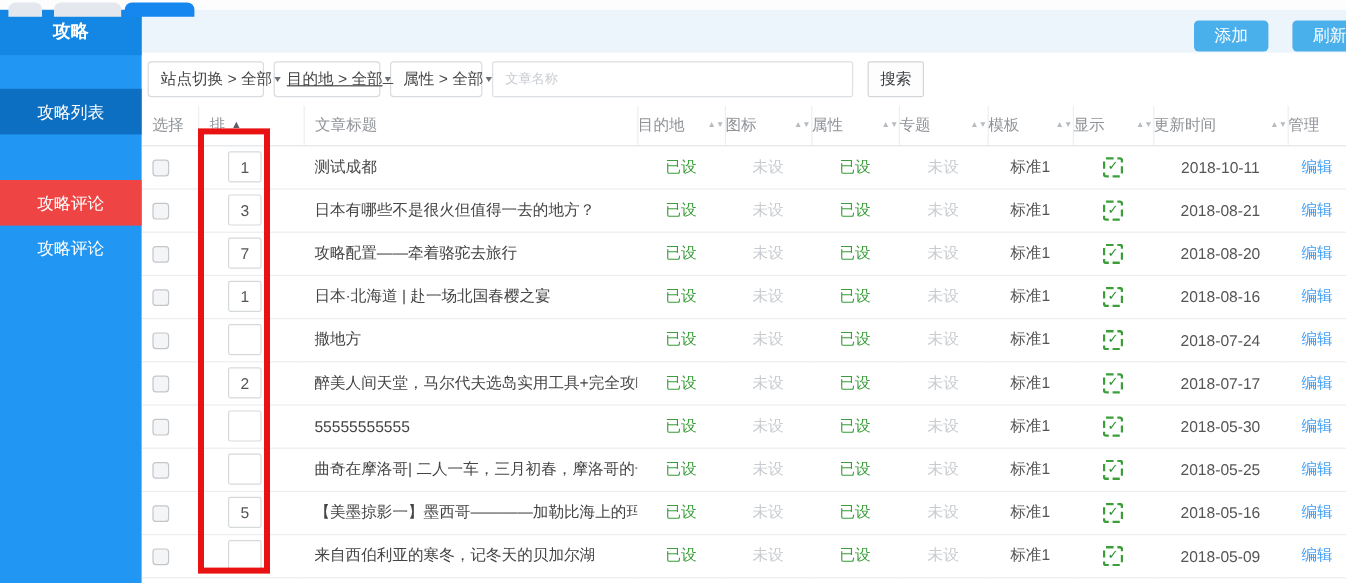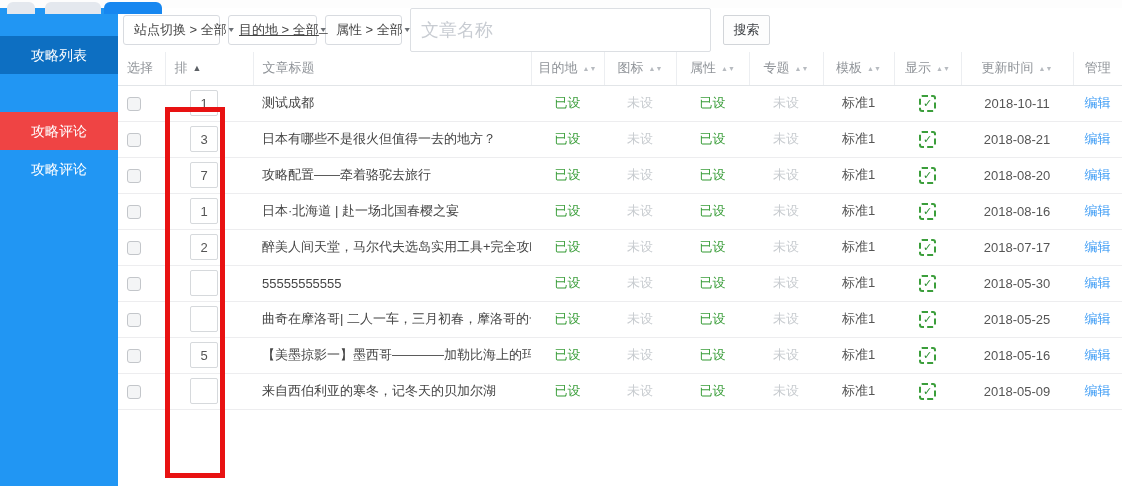--- a/index.html
+++ b/index.html
@@ -27,29 +27,29 @@
   .btn-blue { position:absolute; top:9px; width:62px; height:26px; border:none; border-radius:4px; background:#4ab0ec; color:#fff; font-size:14px; font-family:inherit; cursor:pointer; }
   .btn-add { left:877px; }
   .btn-refresh { left:959px; }
 
   .filterbar { position:relative; height:44px; background:#fff; display:flex; align-items:center; }
   .dropdown { height:30px; border:1px solid #d8dbe0; border-radius:3px; background:#fff; display:flex; align-items:center; padding:0 10px; font-size:13px; color:#454545; cursor:pointer; white-space:nowrap; }
   .dd1 { margin-left:5px; width:97px; }
   .dd2 { margin-left:8px; width:89px;text-decoration:underline; }
   .dd3 { margin-left:8px; width:77px; }
   .dropdown .caret { margin-left:auto; font-size:9px; color:#6d7176; transform:scaleY(.8); }
-  .search-input { margin-left:8px; width:301px; height:44px; border:1px solid #dcdfe3; border-radius:2px; padding:0 10px; font-size:18px; color:#454545; font-family:inherit; outline:none; }
+  .search-input { margin-left:8px; width:301px; height:30px; border:1px solid #dcdfe3; border-radius:2px; padding:0 10px; font-size:11px; color:#454545; font-family:inherit; outline:none; }
   .search-input::placeholder { color:#c8ccd2; }
   .btn-search { margin-left:12px; width:47px; height:30px; border:1px solid #d2d5d9; border-radius:2px; background:#fdfdfd; font-size:13px; color:#3a3d41; font-family:inherit; cursor:pointer; }
 
   
   table { width:1004px; border-collapse:collapse; table-layout:fixed; }
   thead th { height:33px; font-weight:normal; font-size:13px; color:#8f9398; border-bottom:1px solid #e2e5e8; background:#fff; cursor:pointer; }
   thead th + th { border-left:1px solid #eceef1; }
-  th .th-inner { display:flex; align-items:center; justify-content:center; gap:5px; }
+  th .th-inner { display:flex; align-items:center; justify-content:space-between; gap:5px; }
   th.left .th-inner { justify-content:flex-start; padding-left:9px; }
   .sorter { display:inline-flex; flex-direction:column; font-size:7px; line-height:5px; color:#b7bbc0; }
   .sort-asc { font-size:9px; color:#5c6065; }
   tbody td { height:36px; border-bottom:1px solid #ededef; font-size:13px; text-align:center; color:#555; }
   td.left { text-align:left; padding-left:9px; }
   td.title { color:#454545; white-space:nowrap; overflow:hidden; }
   .set   { color:#3b9e3b; }
   .unset { color:#c8ccd0; }
   .tpl   { color:#555; }
   .date  { color:#555; }
@@ -67,27 +67,32 @@
 
 <div class="stage">
 
   <div class="tabstrip">
     <div class="btab t1"></div>
     <div class="btab t2"></div>
     <div class="btab t3"></div>
   </div>
 
   <aside class="sidebar">
+    <div class="side-header">攻略</div>
     <div class="side-item active">攻略列表</div>
     <div class="side-item shade">攻略评论</div>
     <div class="side-item">攻略评论</div>
   </aside>
 
   <main class="content">
 
+    <div class="topbar">
+      <button class="btn-blue btn-add">添加</button>
+      <button class="btn-blue btn-refresh">刷新</button>
+    </div>
 
     <div class="filterbar">
       <div class="dropdown dd1">
         <span>站点切换 &gt; 全部</span>
         <span class="caret">▼</span>
       </div>
       <div class="dropdown dd2">
         <span>目的地 &gt; 全部</span>
         <span class="caret">▼</span>
       </div>
@@ -238,20 +243,35 @@
     <td class="set">已设</td>
     <td class="unset">未设</td>
     <td class="set">已设</td>
     <td class="unset">未设</td>
     <td class="tpl">标准1</td>
     <td><span class="show-icon">✓</span></td>
     <td class="date">2018-08-16</td>
     <td><a class="edit">编辑</a></td>
   </tr>
 
+  <tr>
+    <td class="selcell"><span class="checkbox"></span></td>
+    <td class="left">
+              <input class="sortbox" style="">
+            </td>
+    <td class="left title">撒地方</td>
+    <td class="set">已设</td>
+    <td class="unset">未设</td>
+    <td class="set">已设</td>
+    <td class="unset">未设</td>
+    <td class="tpl">标准1</td>
+    <td><span class="show-icon">✓</span></td>
+    <td class="date">2018-07-24</td>
+    <td><a class="edit">编辑</a></td>
+  </tr>
 
   <tr>
     <td class="selcell"><span class="checkbox"></span></td>
     <td class="left">
               <input class="sortbox" value="2" style="">
             </td>
     <td class="left title">醉美人间天堂，马尔代夫选岛实用工具+完全攻略~</td>
     <td class="set">已设</td>
     <td class="unset">未设</td>
     <td class="set">已设</td>

